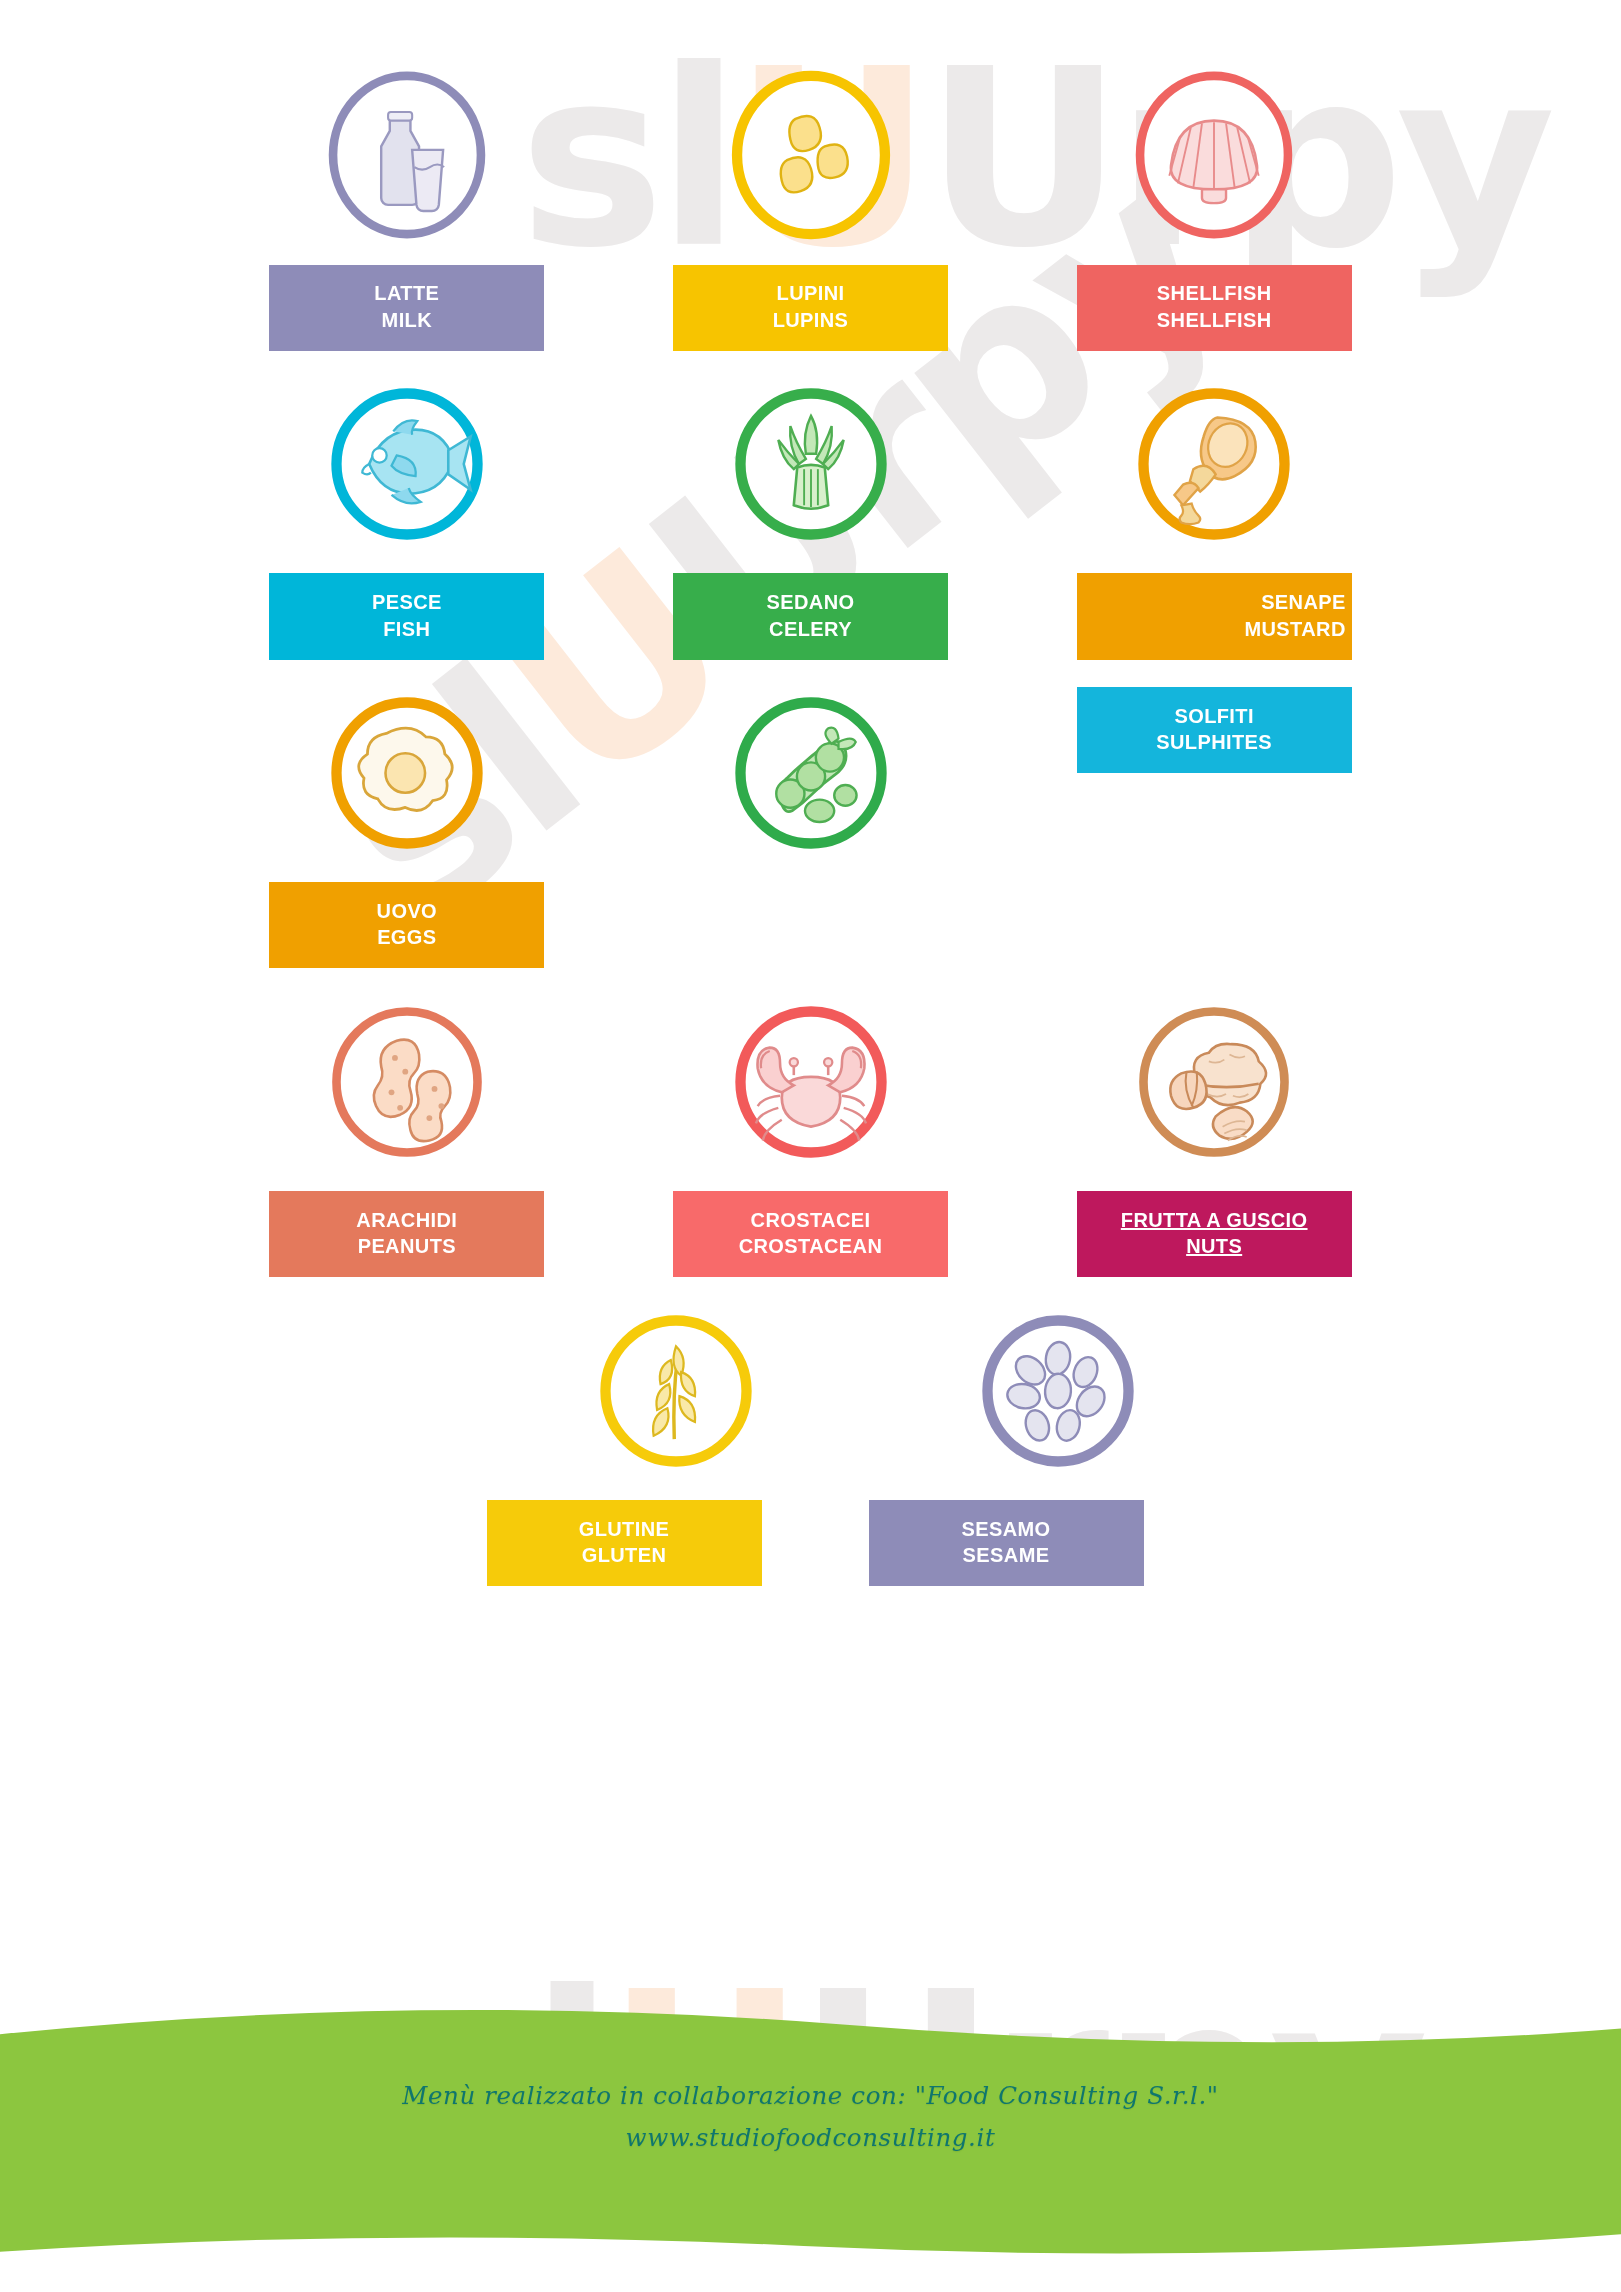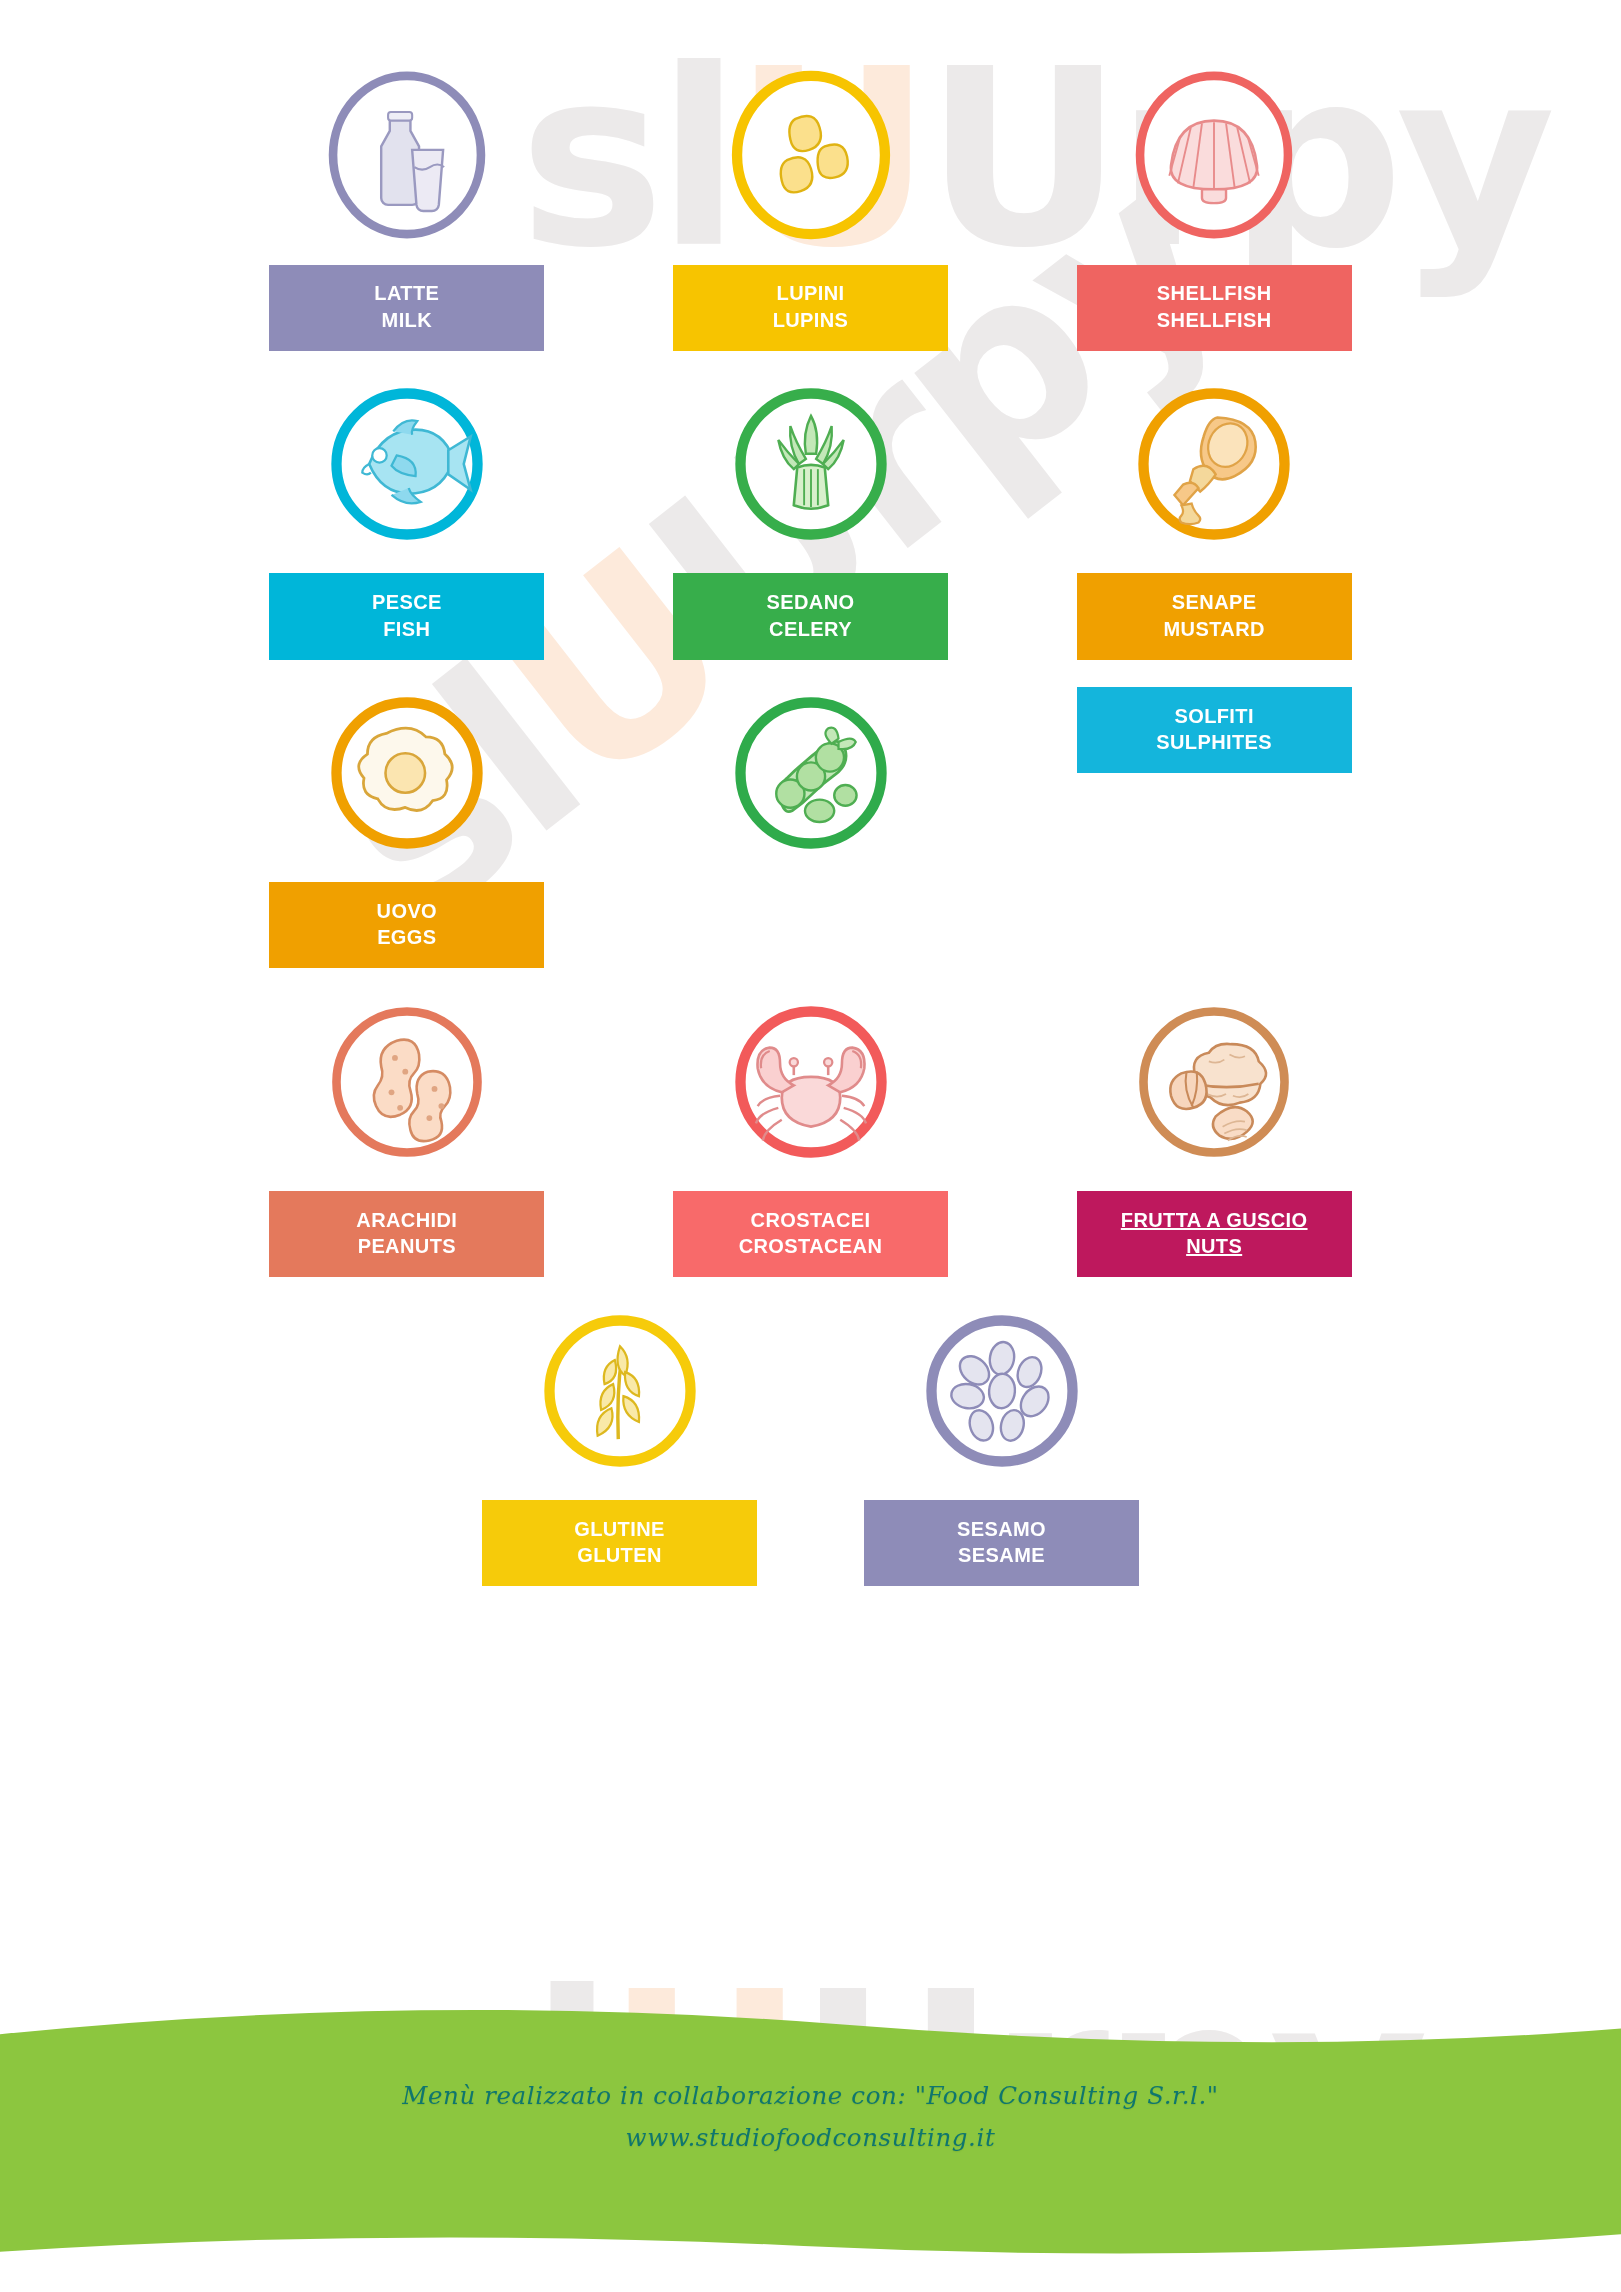--- a/index.html
+++ b/index.html
@@ -46,21 +46,21 @@
   }
   .row.last{ justify-content:center; padding-left:0; }
   .cell{
     width:284px;
     display:flex;
     flex-direction:column;
     align-items:center;
     margin-right:120px;
   }
   .cell:last-child{ margin-right:0; }
-  .row.last .cell{ margin-right:98px; width:284px; }
+  .row.last .cell{ margin-right:98px; width:284px;align-items:flex-end; }
   .row.last .cell:last-child{ margin-right:0; }
 
   .badge{
     width:172px; height:172px;
     display:flex; align-items:center; justify-content:center;
     margin-bottom:23.5px;
   }
   .badge svg{ display:block; width:172px; height:172px; }
 
   .label{
@@ -215,21 +215,21 @@
         <div class="badge">
           <svg viewBox="0 0 100 100">
             <circle cx="50" cy="50" r="41" fill="#fff" stroke="#f0a000" stroke-width="6"></circle>
             <path d="M52 23 q20 1 22 14 q2 13-12 20 q-10 5-16-3 q-6-8-2-20 q3-10 8-11 z" fill="#f7c888" stroke="#e0a347" stroke-width="1.5"></path>
             <ellipse cx="58" cy="39" rx="11" ry="13" transform="rotate(26 58 39)" fill="#fbe3bb" stroke="#e0a347" stroke-width="1.3"></ellipse>
             <path d="M38 53 q8-5 13 3 q-4 6-9 10 l-6-6 z" fill="#f4d89b" stroke="#e0a347" stroke-width="1.4"></path>
             <path d="M32 62 q6-3 9 2 l-9 10 -5-6 z" fill="#f7c888" stroke="#e0a347" stroke-width="1.4"></path>
             <path d="M31 74 q2 4 0 6 q-2 2 0 4 q5 2 10 0 q2-2 0-4 q-3-3-4-7 z" fill="#f4d89b" stroke="#e0a347" stroke-width="1.3"></path>
           </svg>
         </div>
-        <div class="label" style="background: rgb(240, 160, 0);">
+        <div class="label" style="background: rgb(240, 160, 0); text-align: right;">
           <span>SENAPE</span>
           <span class="l2">MUSTARD</span>
         </div>
       </div>
     </div>
 
     <div class="row">
 
       <div class="cell">
         <div class="badge">

